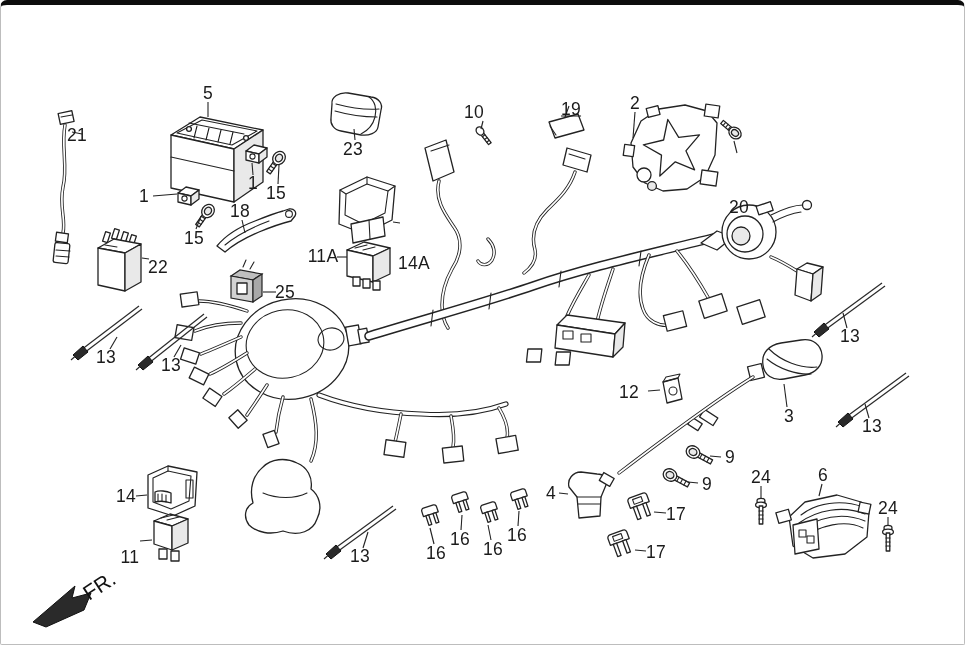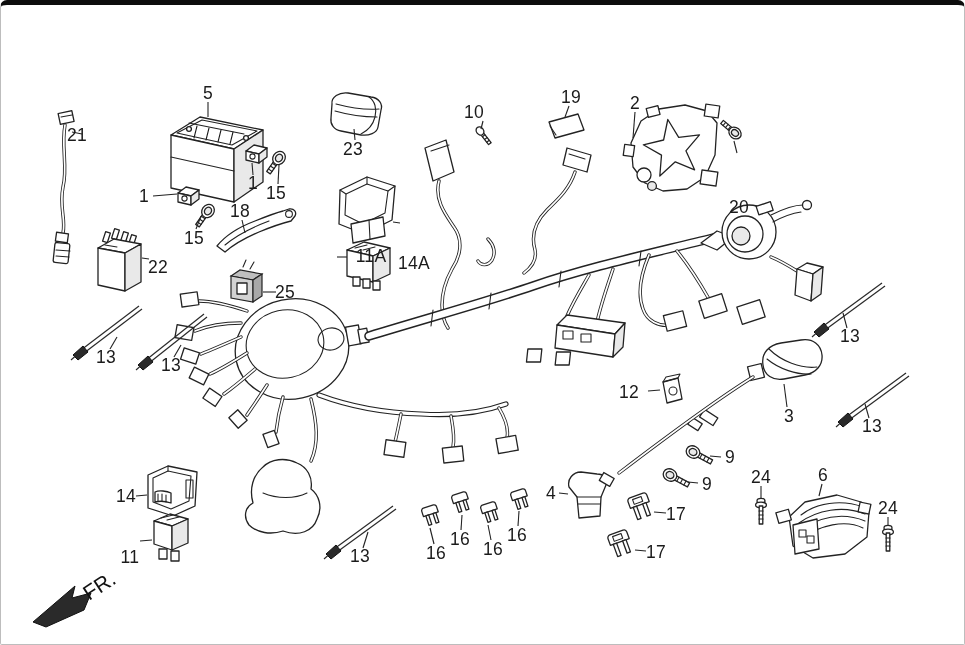--- a/index.html
+++ b/index.html
@@ -501,24 +501,24 @@
       <div class="callout" style="left: 76px; top: 130px;">21</div>
       <div class="callout" style="left: 207px; top: 88px;">5</div>
       <div class="callout" style="left: 143px; top: 191px;">1</div>
       <div class="callout" style="left: 193px; top: 233px;">15</div>
       <div class="callout" style="left: 252px; top: 178px;">1</div>
       <div class="callout" style="left: 275px; top: 188px;">15</div>
       <div class="callout" style="left: 239px; top: 206px;">18</div>
       <div class="callout" style="left: 157px; top: 262px;">22</div>
       <div class="callout" style="left: 352px; top: 144px;">23</div>
       <div class="callout" style="left: 413px; top: 218px; margin-top: 40px;">14A</div>
-      <div class="callout" style="left: 322px; top: 251px; margin-left: 48px;">11A</div>
+      <div class="callout" style="left: 322px; top: 251px;">11A</div>
       <div class="callout" style="left: 284px; top: 287px;">25</div>
       <div class="callout" style="left: 473px; top: 107px;">10</div>
-      <div class="callout" style="left: 570px; top: 92px;">19</div>
+      <div class="callout" style="left: 570px; top: 104px; text-decoration: underline;">19</div>
       <div class="callout" style="left: 634px; top: 98px;">2</div>
       <div class="callout" style="left: 738px; top: 157px; margin-top: 45px;">20</div>
       <div class="callout" style="left: 105px; top: 352px;">13</div>
       <div class="callout" style="left: 170px; top: 360px;">13</div>
       <div class="callout" style="left: 849px; top: 331px;">13</div>
       <div class="callout" style="left: 871px; top: 421px;">13</div>
       <div class="callout" style="left: 359px; top: 551px;">13</div>
       <div class="callout" style="left: 628px; top: 387px;">12</div>
       <div class="callout" style="left: 788px; top: 411px;">3</div>
       <div class="callout" style="left: 729px; top: 452px;">9</div>

